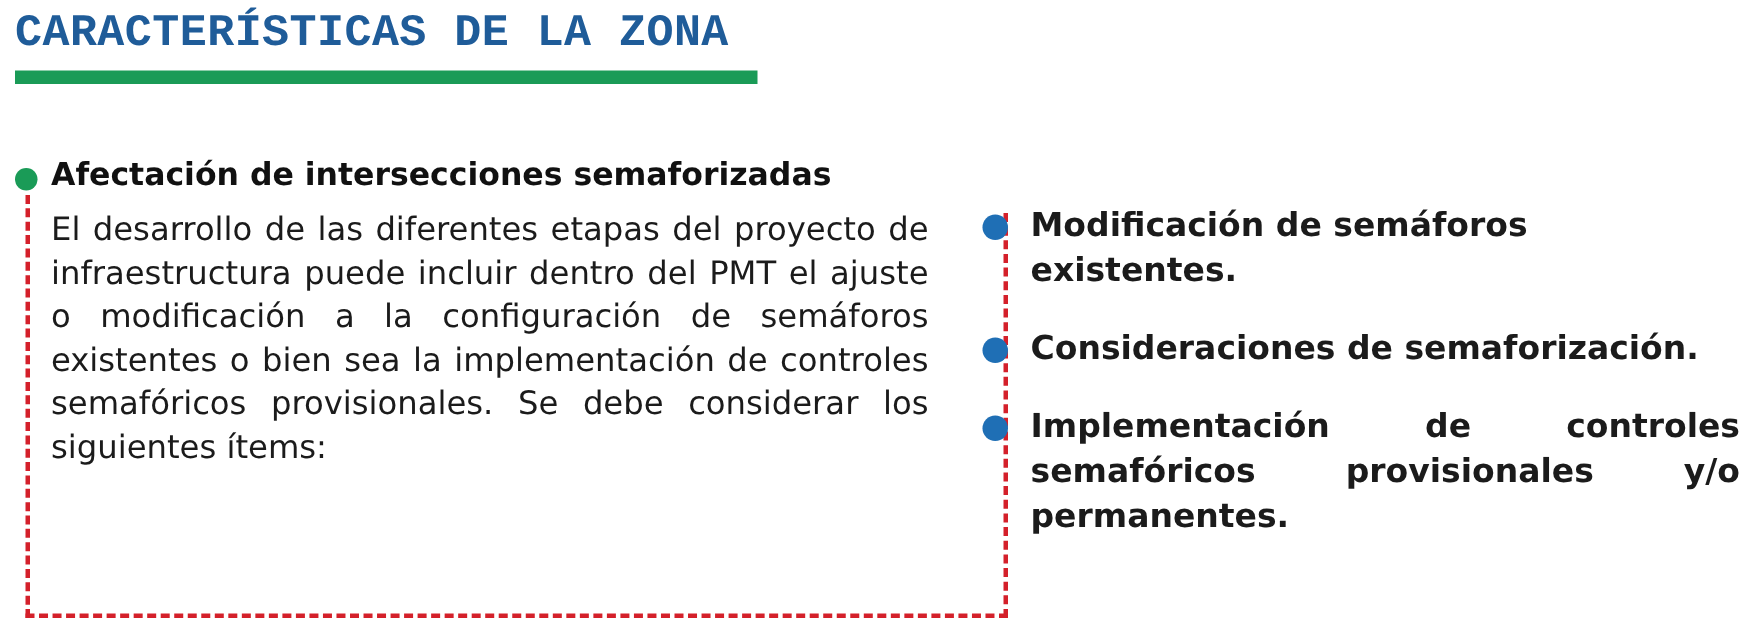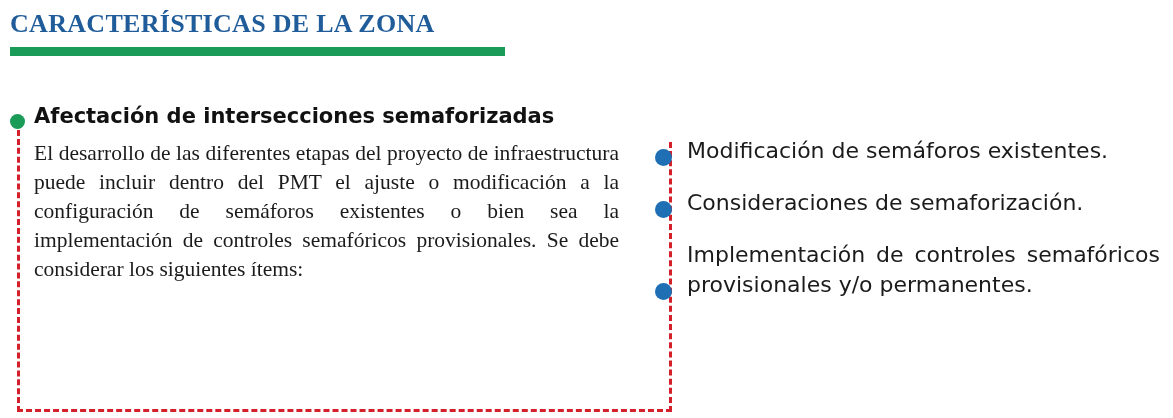--- a/index.html
+++ b/index.html
@@ -22,23 +22,23 @@
   }
 
   
   .title-block {
     position: absolute;
     left: 10px;
     top: 8px;
     width: 640px;
   }
   .title-line {
-    font-family: Liberation Serif, serif;
+    font-family: Liberation Mono, monospace;
     font-weight: bold;
-    font-size: 26px;
+    font-size: 30px;
     letter-spacing: 0.3px;
     line-height: 31px;
     color: #1f5c99;
     white-space: nowrap;
   }
   .title-rule {
     margin-top: 8px;
     width: 495px;
     height: 9px;
     background: #1a9b57;
@@ -46,21 +46,21 @@
 
   
   .left-col {
     position: absolute;
     left: 10px;
     top: 104px;
     width: 630px;
   }
   .subhead-row {
     display: flex;
-    align-items: flex-end;
+    align-items: center;
     gap: 9px;
   }
   .bullet-green {
     width: 15px;
     height: 15px;
     border-radius: 50%;
     background: #1a9b57;
     flex: 0 0 auto;
     margin-top: 5px;
   }
@@ -72,21 +72,20 @@
   }
   .body-text {
     margin-top: 10px;
     margin-left: 24px;
     width: 585px;
     font-size: 21.5px;
     line-height: 29px;
     text-align: justify;
     text-justify: inter-word;
     color: #1b1b1b;
-    font-family: Liberation Serif, serif;
   }
 
   
   .dashed-left {
     position: absolute;
     left: 17px;
     top: 130px;
     width: 0;
     height: 282px;
     border-left: 3px dashed #d4202a;
@@ -110,23 +109,24 @@
 
   
   .right-col {
     position: absolute;
     left: 655px;
     top: 136px;
     width: 510px;
   }
   .list-item {
     display: flex;
-    align-items: flex-end;
+    align-items: flex-start;
     gap: 15px;
     margin-bottom: 22px;
+    font-weight: bold;
   }
   .bullet-blue {
     width: 17px;
     height: 17px;
     border-radius: 50%;
     background: #1f6fb5;
     flex: 0 0 auto;
     margin-top: 7px;
   }
   .list-text {

